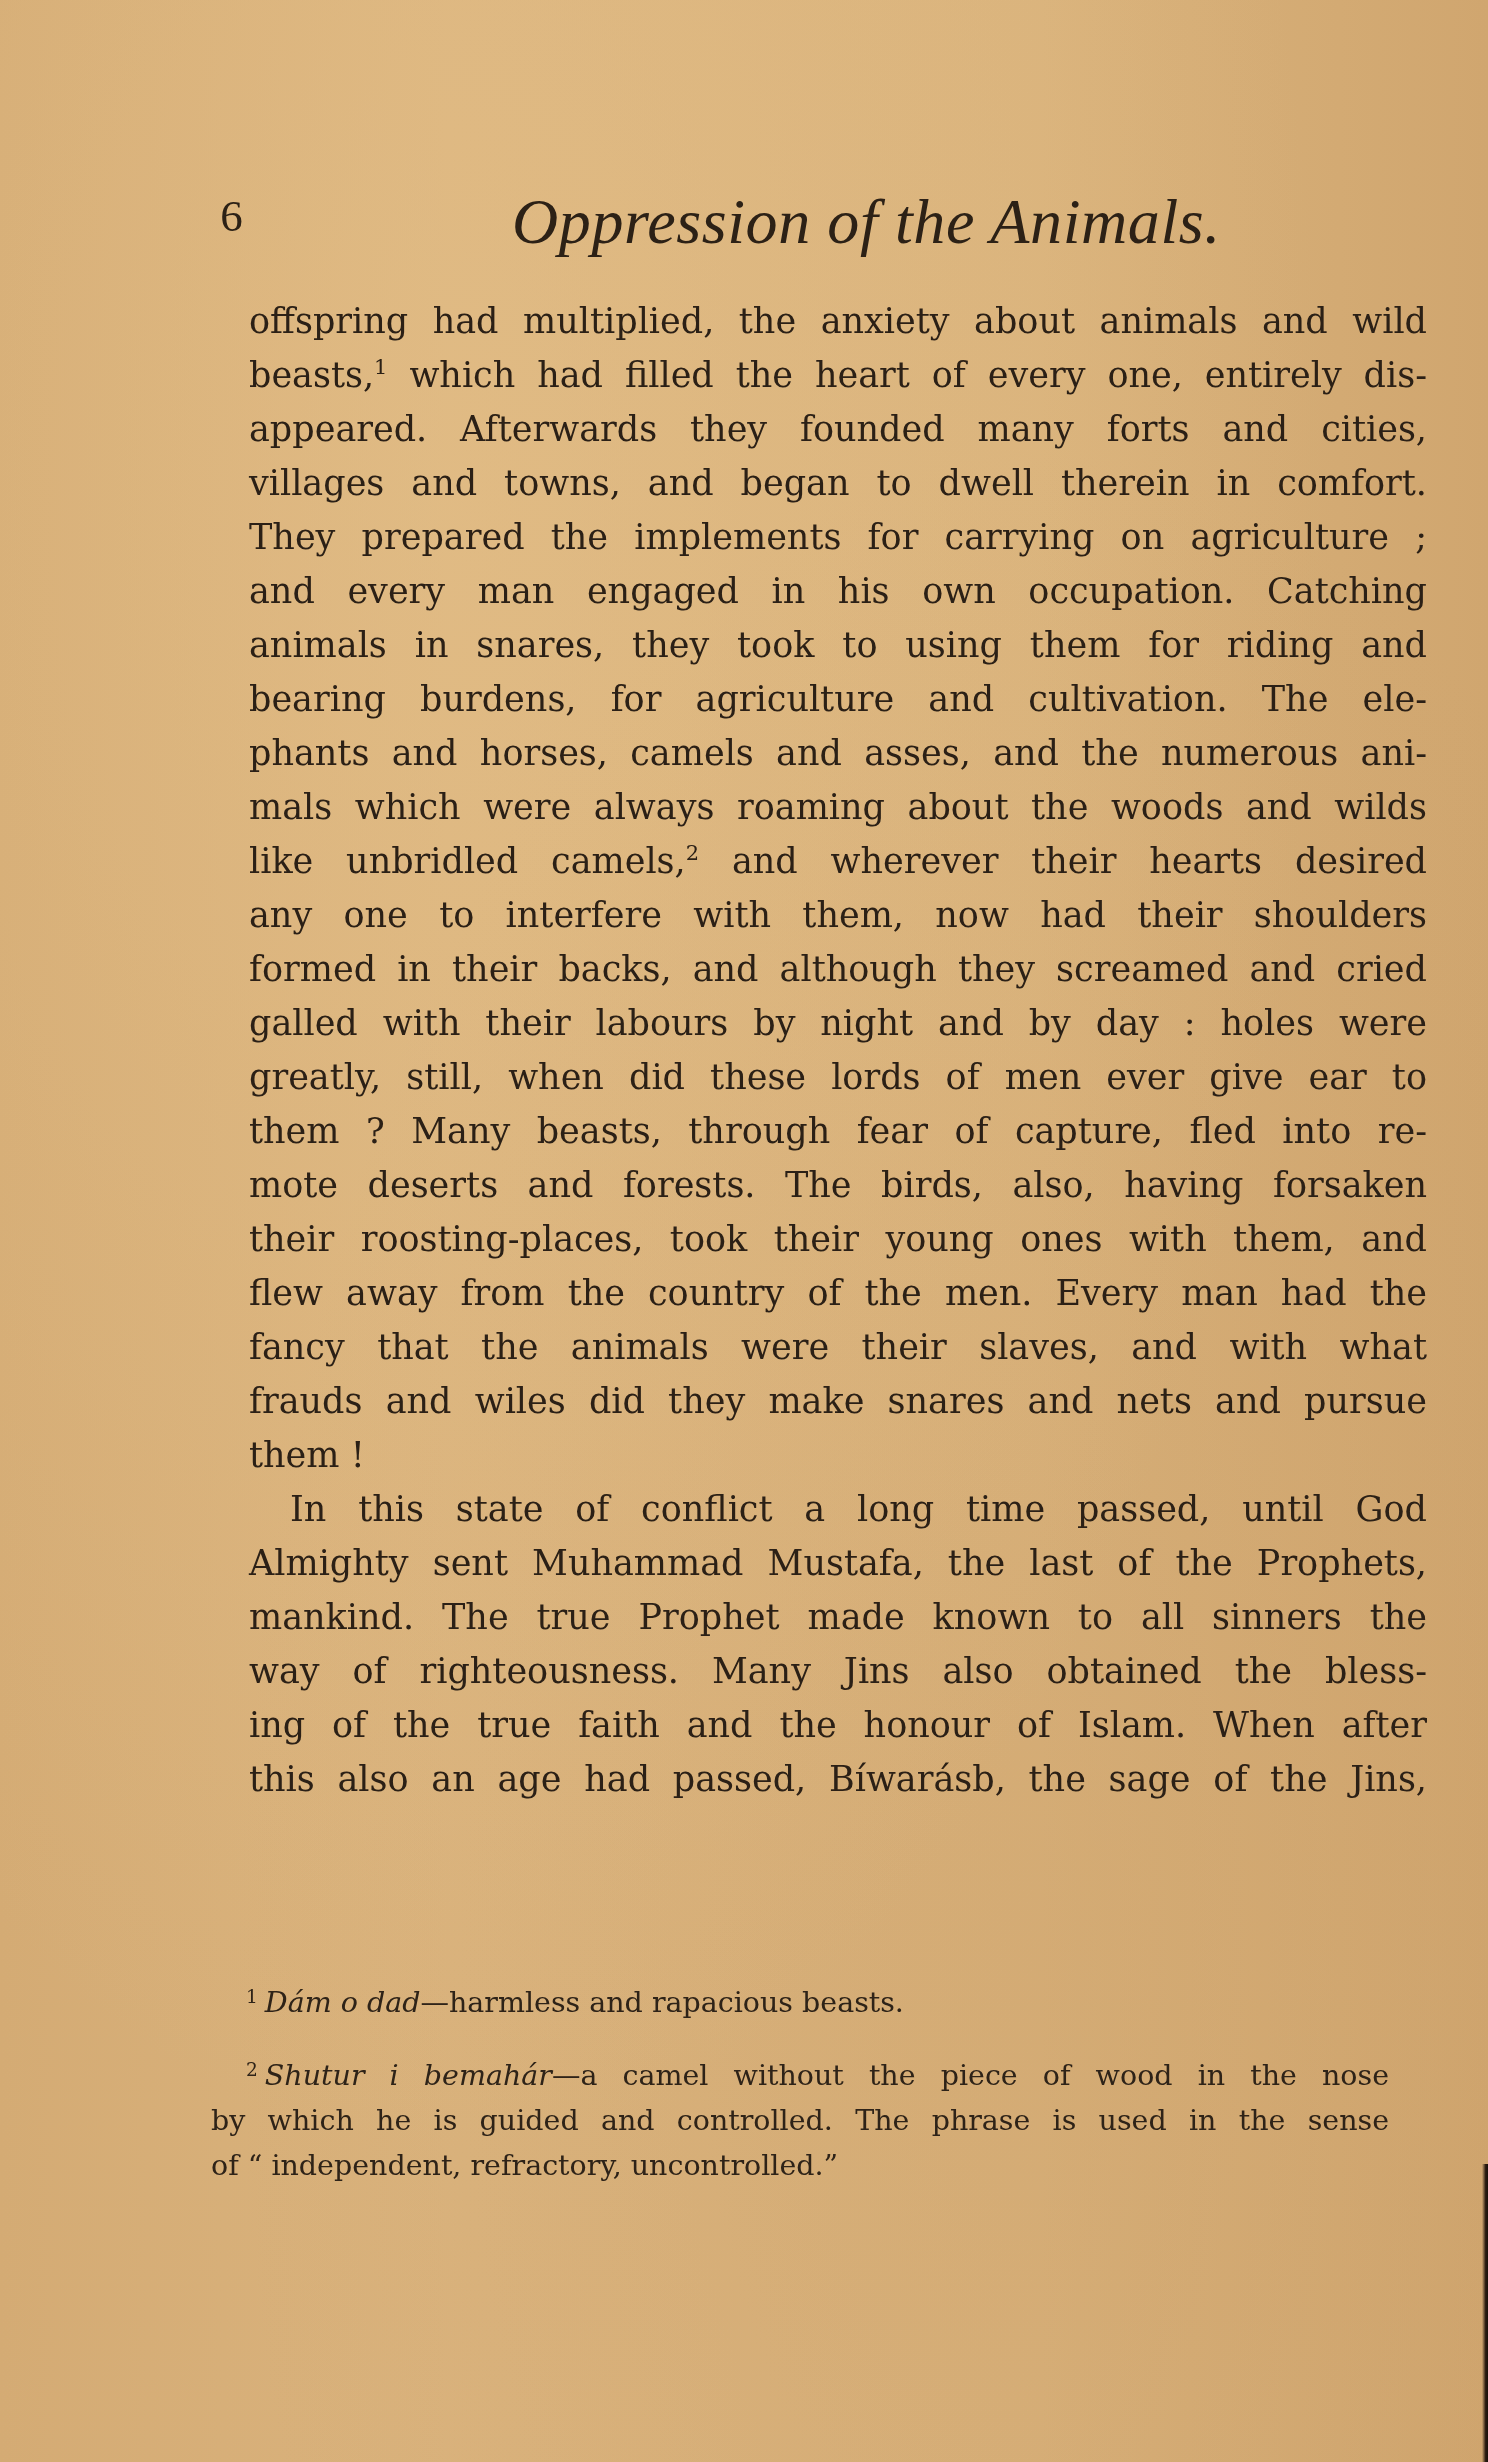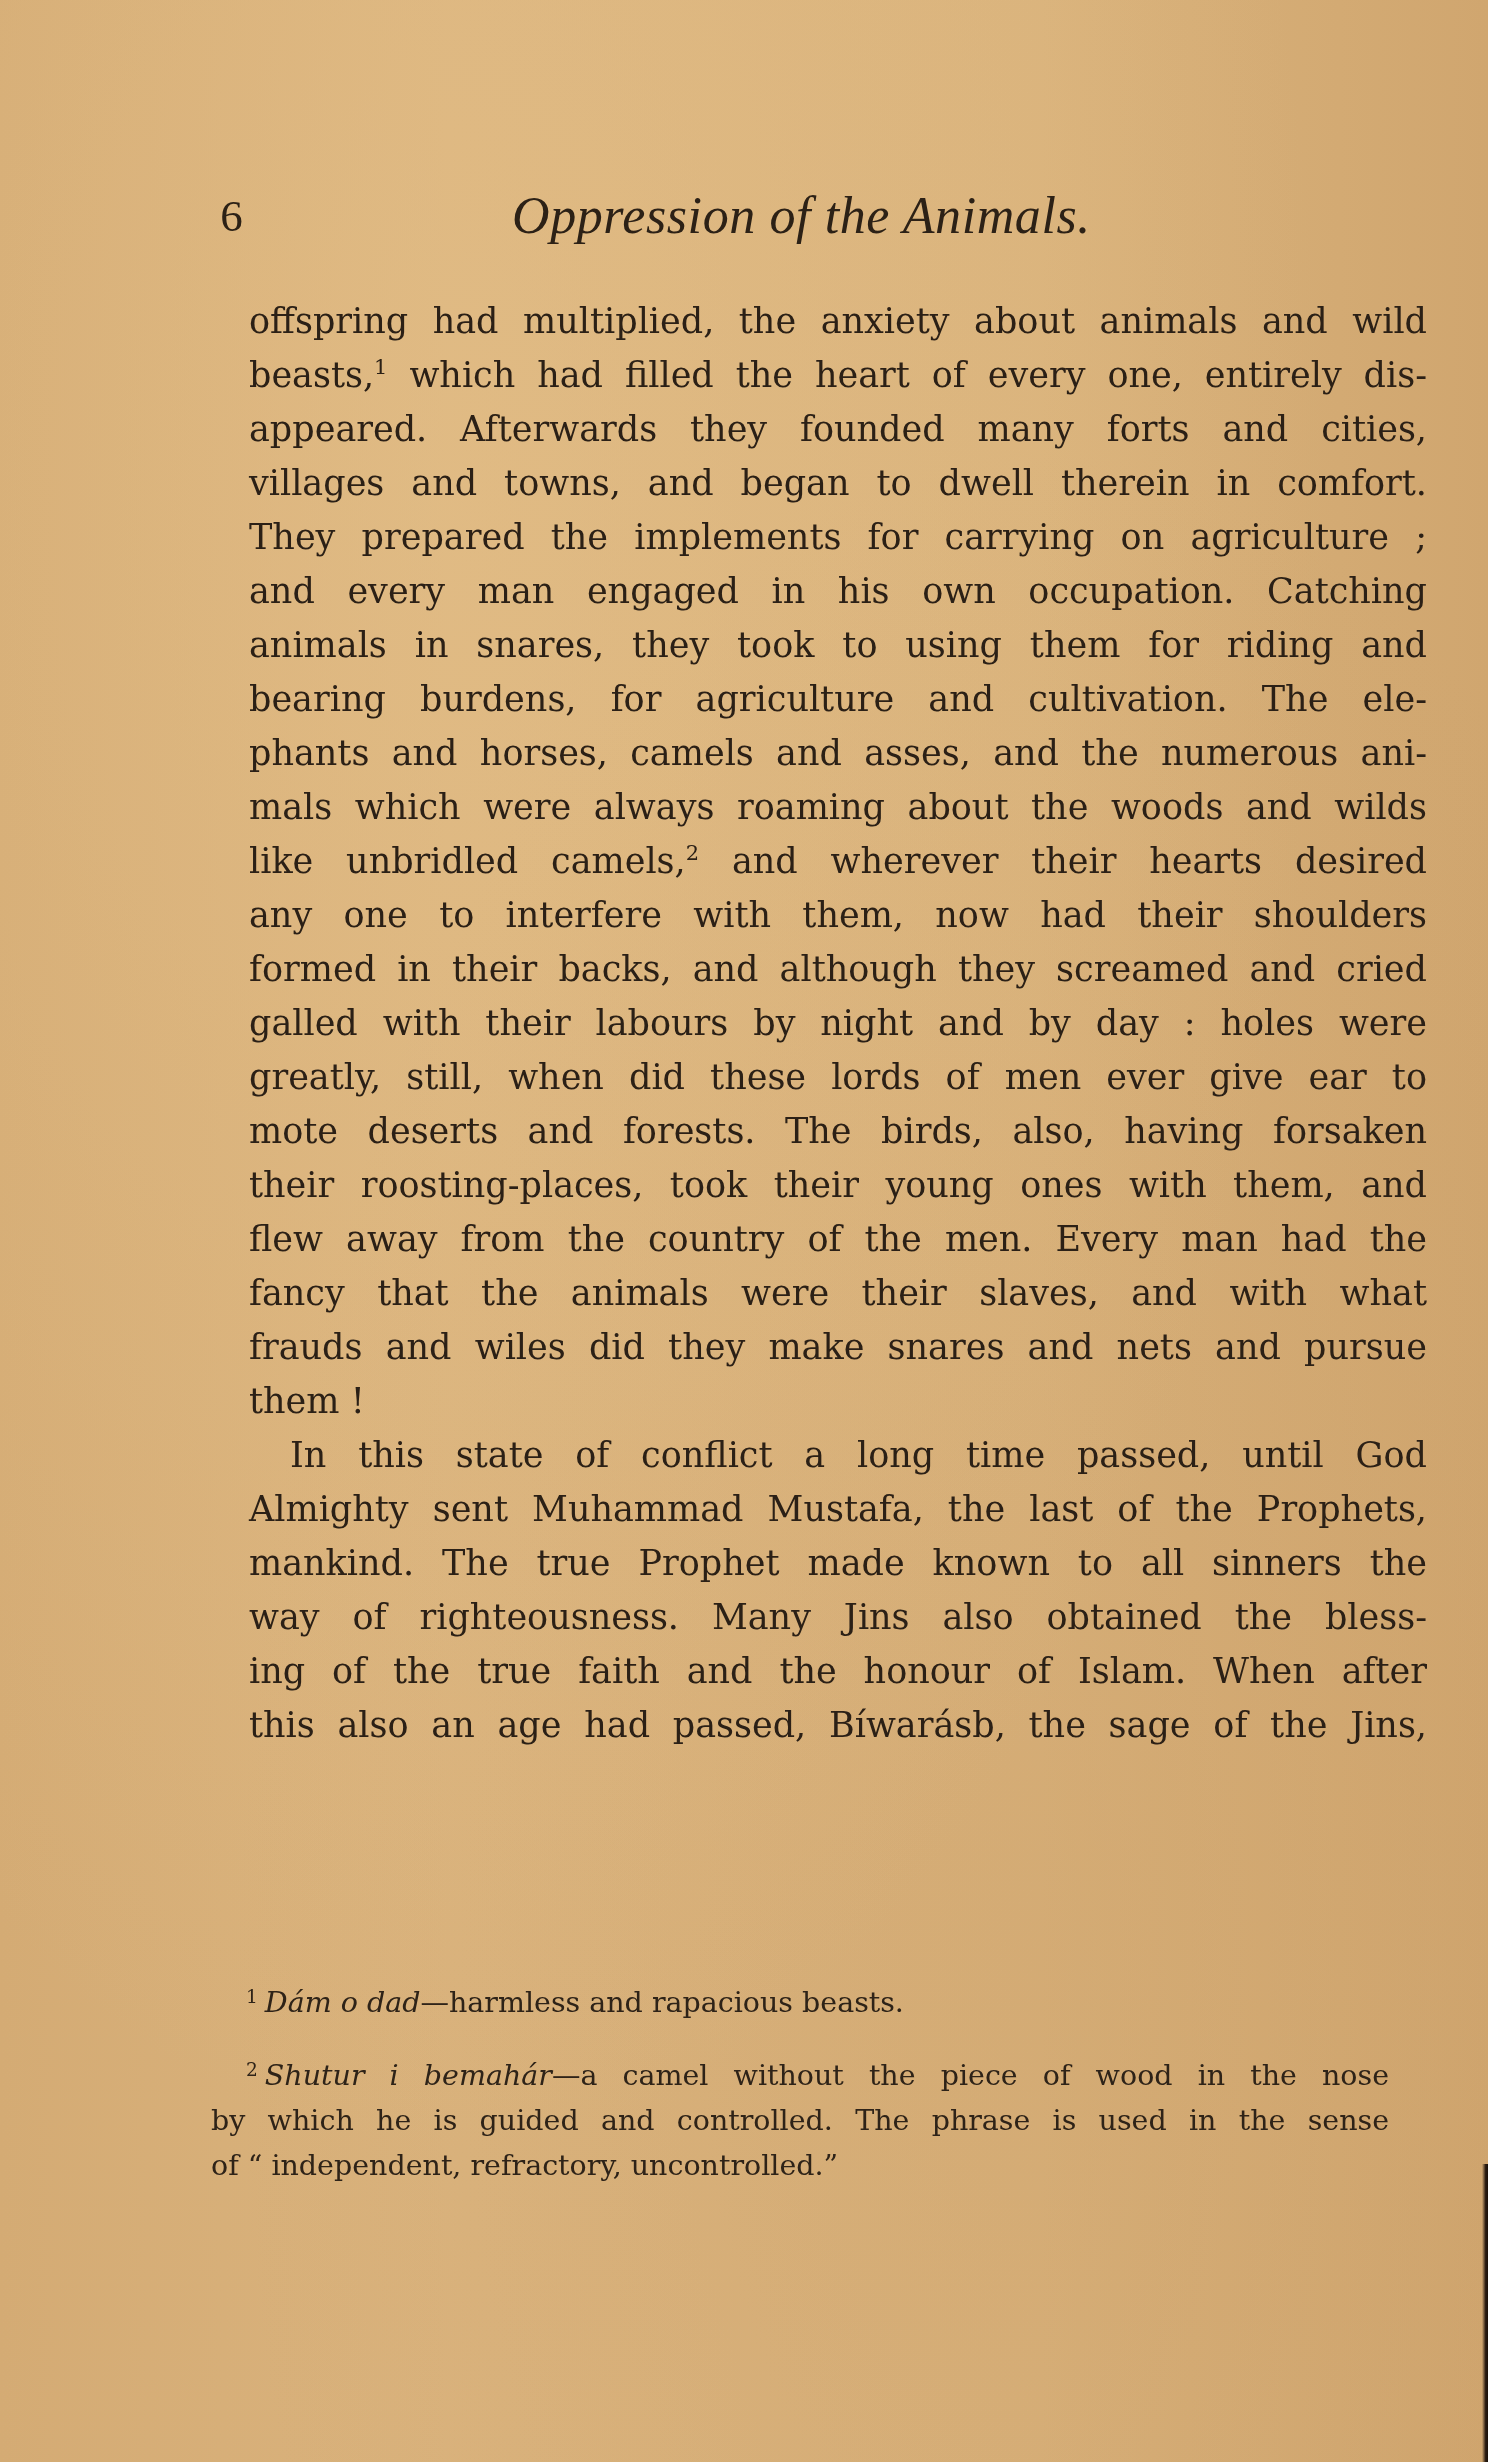--- a/index.html
+++ b/index.html
@@ -47,21 +47,21 @@
     font-size: 45px;
     line-height: 1;
     color: #2c2116;
   }
   .head-title {
     position: absolute;
     left: 301px;
     top: 1.2px;
     font-family: "Liberation Serif", serif;
     font-style: italic;
-    font-size: 52px;
+    font-size: 64px;
     line-height: 1;
     letter-spacing: 0.6px;
     color: #2c2116;
     white-space: nowrap;
   }
   .body-text {
     position: absolute;
     left: 211px;
     top: 294px;
     width: 1178px;
@@ -141,20 +141,21 @@
     <span class="line">and every man engaged in his own occupation.  Catching</span>
     <span class="line">animals in snares, they took to using them for riding and</span>
     <span class="line">bearing burdens, for agriculture and cultivation.  The ele-</span>
     <span class="line">phants and horses, camels and asses, and the numerous ani-</span>
     <span class="line">mals which were always roaming about the woods and wilds</span>
     <span class="line"><span>like unbridled camels,</span><sup class="fn-ref">2</sup><span> and wherever their hearts desired</span></span>
     <span class="line">any one to interfere with them, now had their shoulders</span>
     <span class="line">formed in their backs, and although they screamed and cried</span>
     <span class="line">galled with their labours by night and by day : holes were</span>
     <span class="line">greatly, still, when did these lords of men ever give ear to</span>
+    <span class="line">them ?  Many beasts, through fear of capture, fled into re-</span>
     <span class="line">mote deserts and forests.  The birds, also, having forsaken</span>
     <span class="line">their roosting-places, took their young ones with them, and</span>
     <span class="line">flew away from the country of the men.  Every man had the</span>
     <span class="line">fancy that the animals were their slaves, and with what</span>
     <span class="line">frauds and wiles did they make snares and nets and pursue</span>
     <span class="line last">them !</span>
     <span class="line indent">In this state of conflict a long time passed, until God</span>
     <span class="line">Almighty sent Muhammad Mustafa, the last of the Prophets,</span>
     <span class="line">mankind.  The true Prophet made known to all sinners the</span>
     <span class="line">way of righteousness.  Many Jins also obtained the bless-</span>

